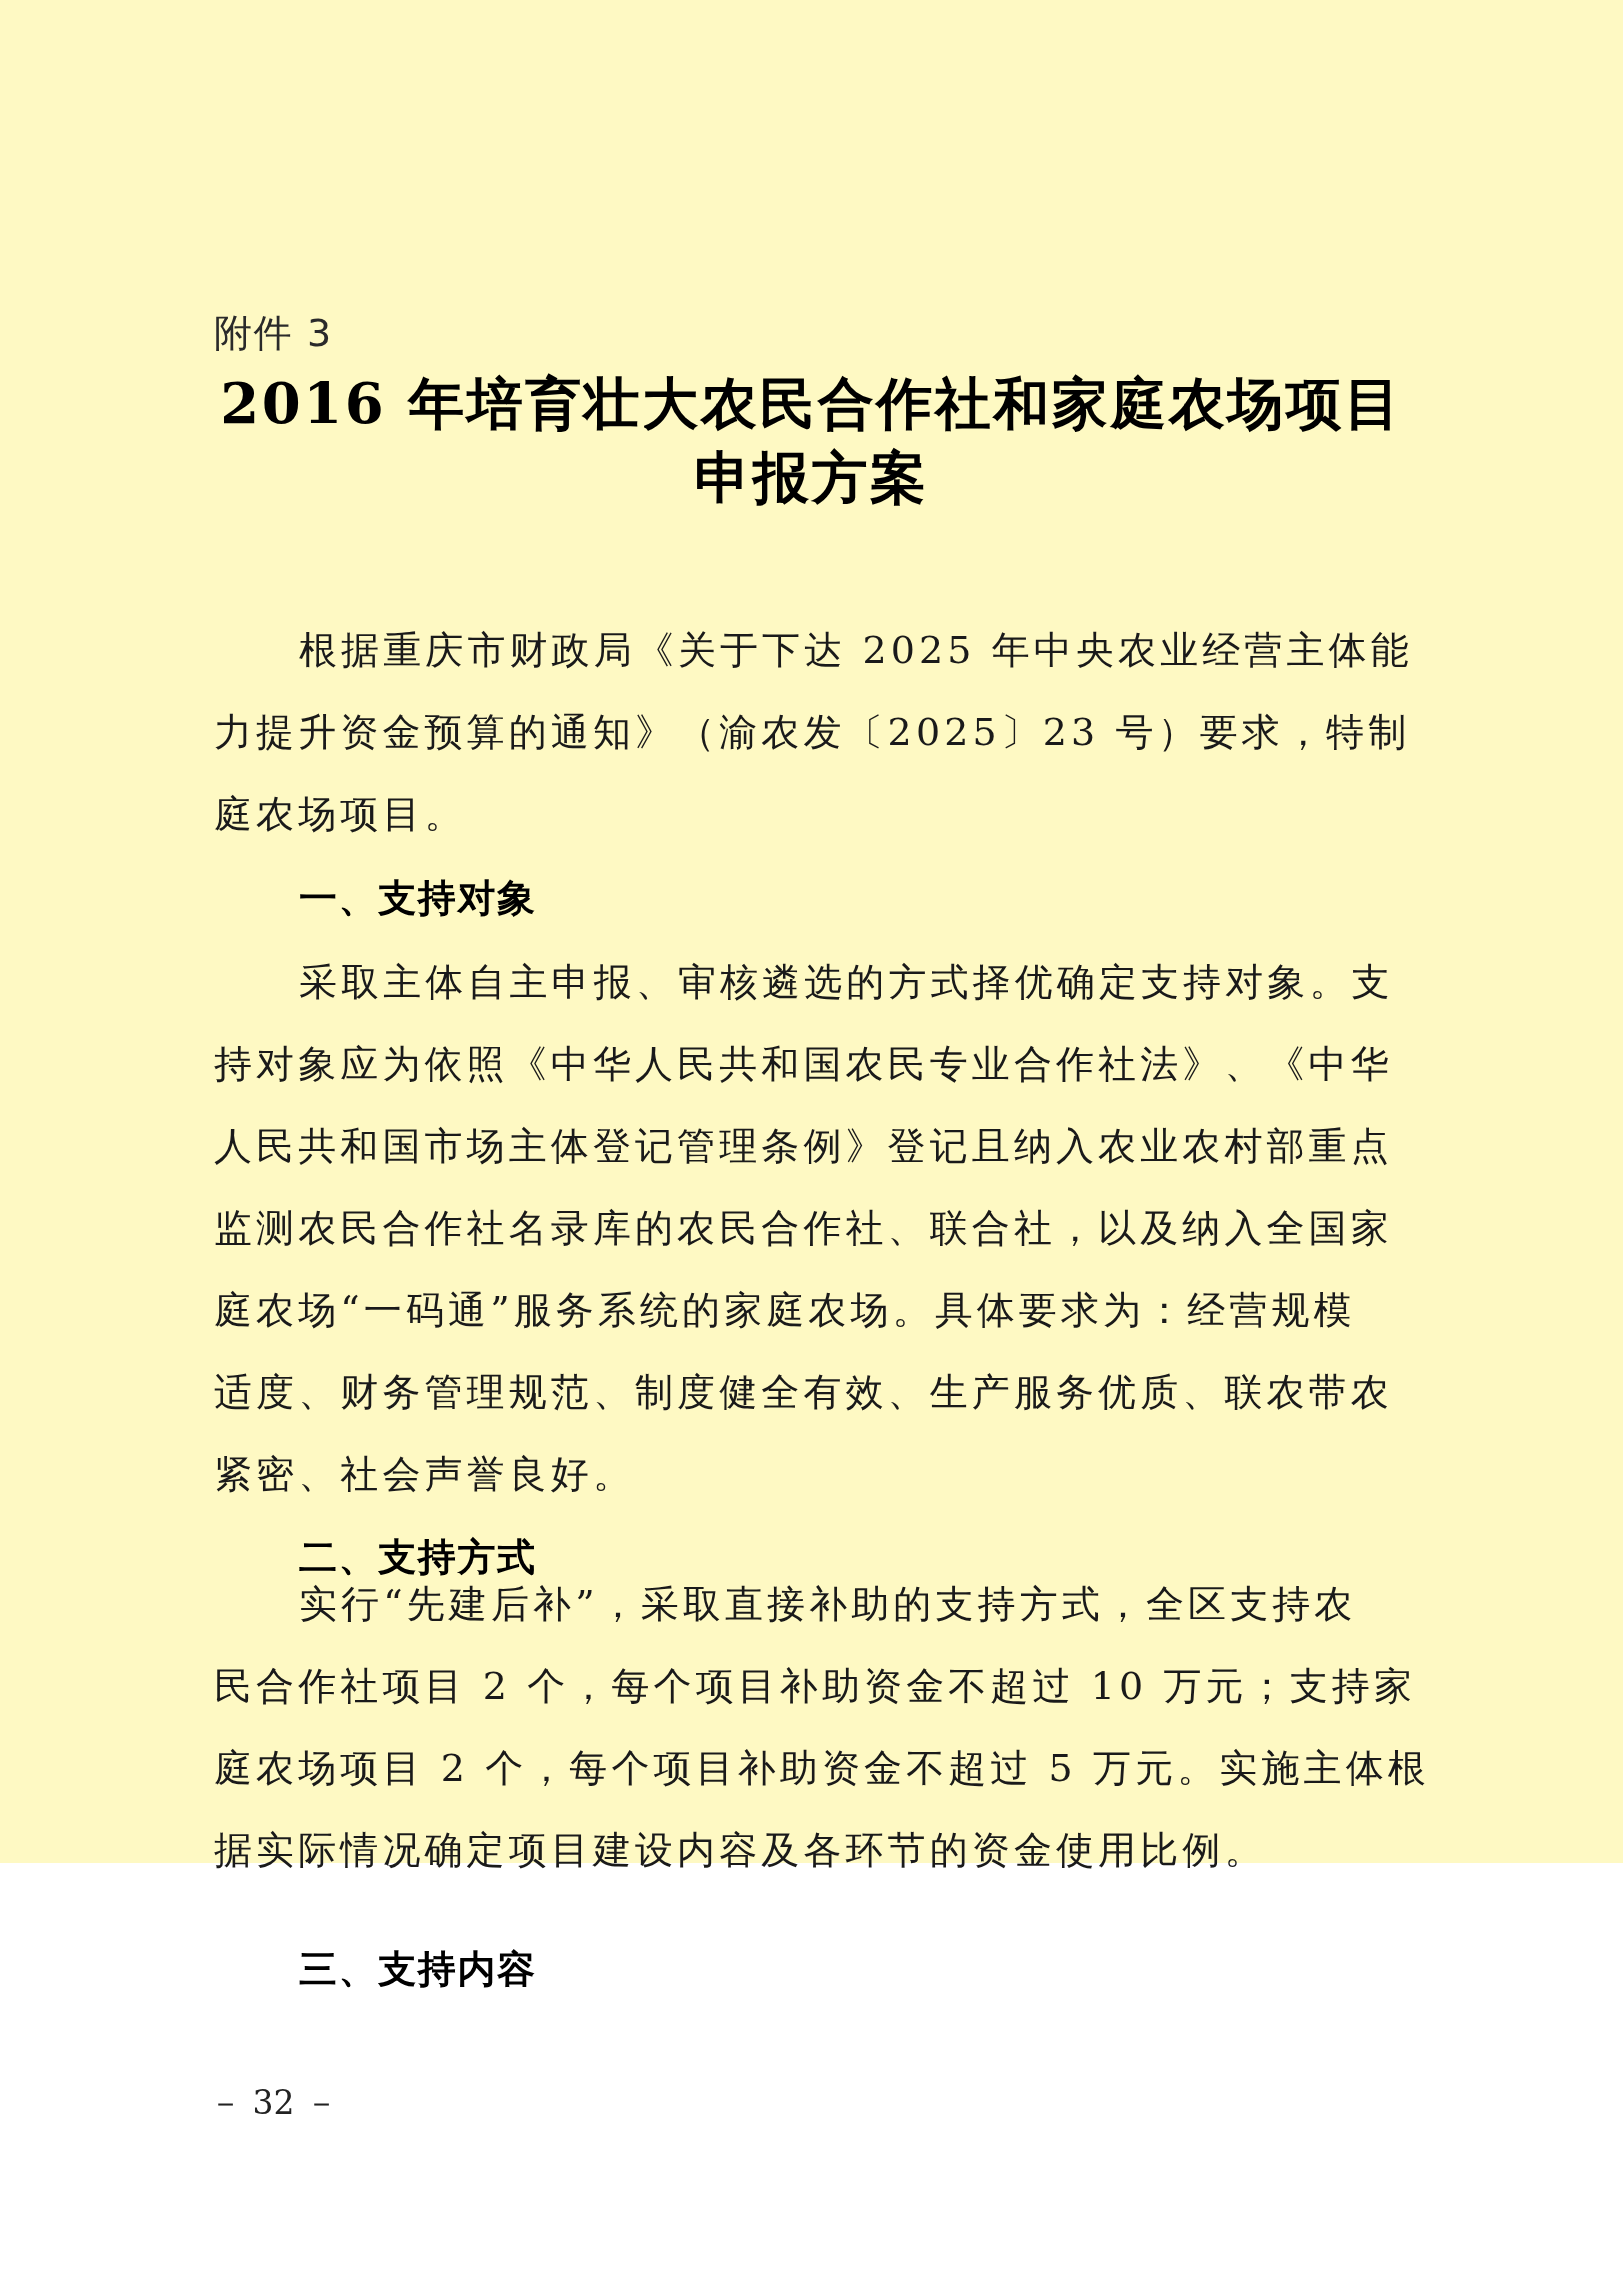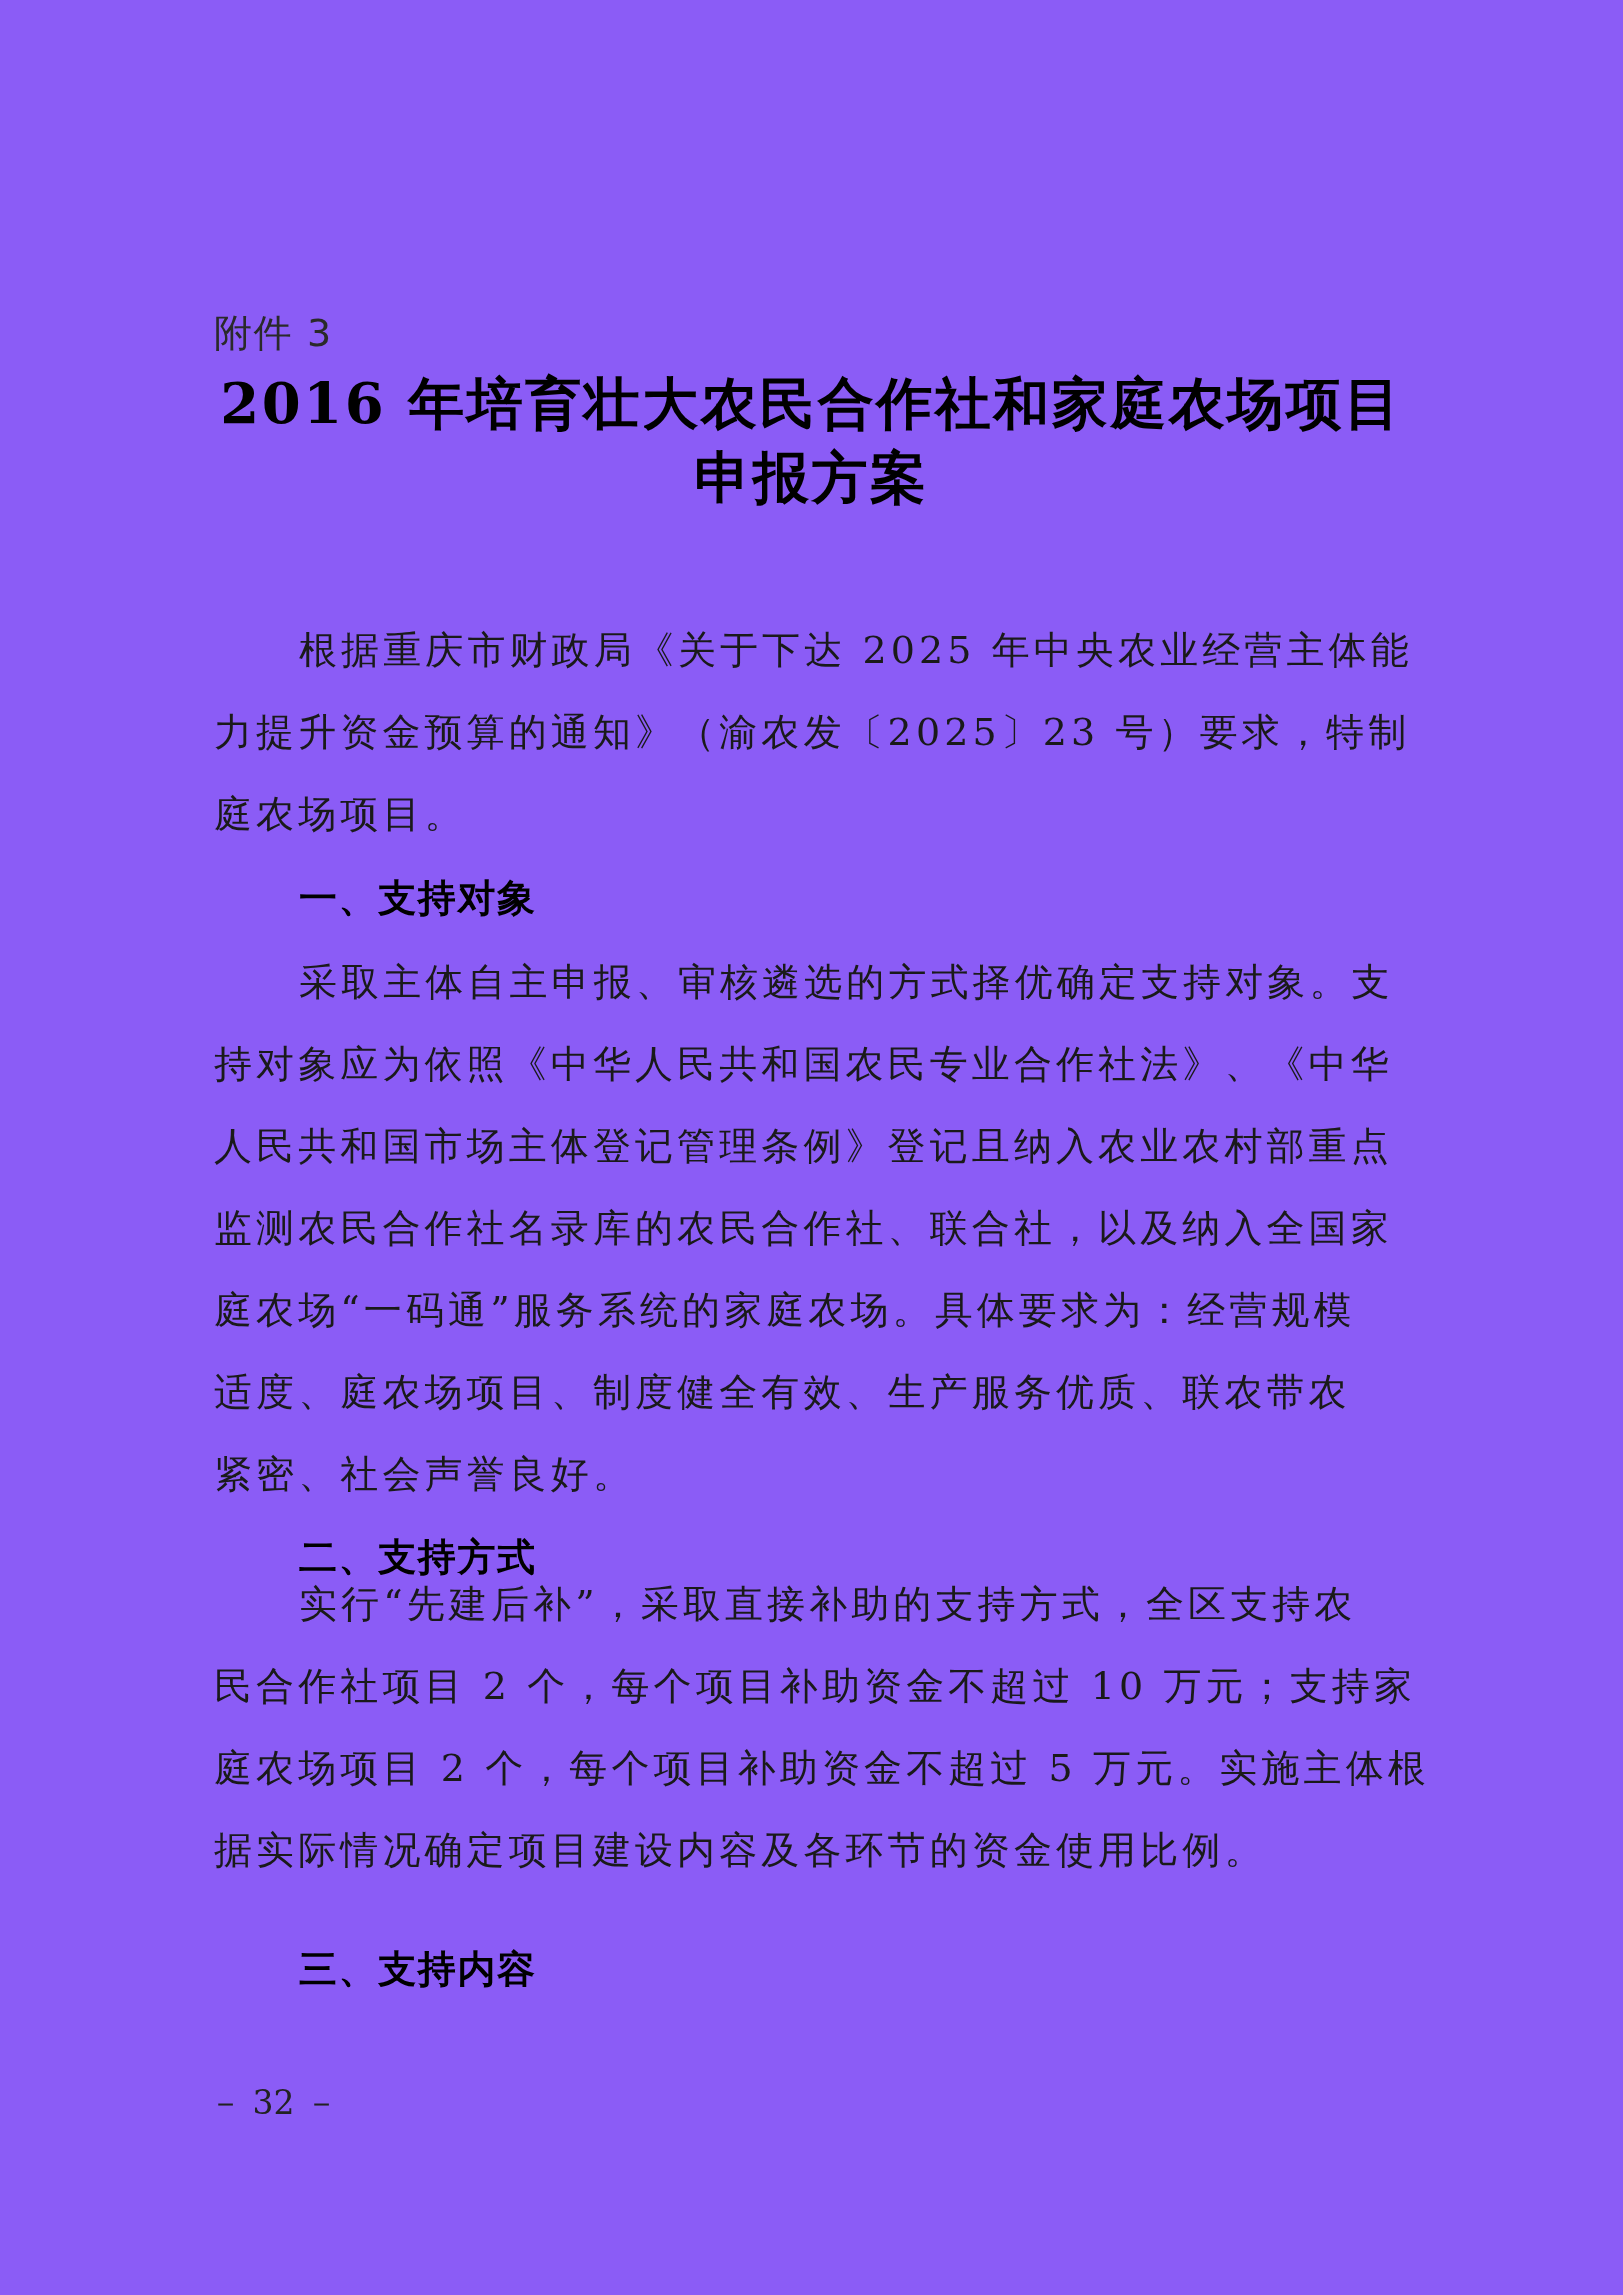--- a/index.html
+++ b/index.html
@@ -1,17 +1,17 @@
 <!DOCTYPE html>
 <html style="font-size:13px"><head>
 <meta charset="utf-8">
 <style>
   html, body { margin: 0; padding: 0; background: #ffffff; }
   body { width: 1623px; height: 2295px; position: relative; overflow: hidden; }
-  .page { position: absolute; left: 0; top: 0; width: 1623px; height: 2295px; background: #8b5cf6; }
+  .page { position: absolute; left: 0; top: 0; width: 1623px; height: 1863px; background: #fef9c3; }
   .attachment-label {
     position: absolute; left: 214px; top: 309px;
     font-family: "DejaVu Sans", "Liberation Sans", sans-serif;
     font-size: 38px; color: #2a2a2a; line-height: 49px; letter-spacing: 1.6px;
   }
   .title {
     position: absolute; left: 0; width: 1623px; top: 366px;
     text-align: center;
     font-family: "DejaVu Serif", "Liberation Serif", serif;
     font-weight: bold; font-size: 56px; line-height: 74px; color: #000;
@@ -57,21 +57,21 @@
   </div>
 
   <div class="heading" style="top:857px;">一、支持对象</div>
 
   <div class="block" style="top:941px;">
     <span class="line indent">采取主体自主申报、审核遴选的方式择优确定支持对象。支</span>
     <span class="line">持对象应为依照《中华人民共和国农民专业合作社法》、《中华</span>
     <span class="line">人民共和国市场主体登记管理条例》登记且纳入农业农村部重点</span>
     <span class="line">监测农民合作社名录库的农民合作社、联合社，以及纳入全国家</span>
     <span class="line">庭农场“一码通”服务系统的家庭农场。具体要求为：经营规模</span>
-    <span class="line">适度、庭农场项目、制度健全有效、生产服务优质、联农带农</span>
+    <span class="line">适度、财务管理规范、制度健全有效、生产服务优质、联农带农</span>
     <span class="line">紧密、社会声誉良好。</span>
   </div>
 
   <div class="heading" style="top:1516px;">二、支持方式</div>
 
   <div class="block" style="top:1563px;">
     <span class="line indent">实行“先建后补”，采取直接补助的支持方式，全区支持农</span>
     <span class="line">民合作社项目 2 个，每个项目补助资金不超过 10 万元；支持家</span>
     <span class="line">庭农场项目 2 个，每个项目补助资金不超过 5 万元。实施主体根</span>
     <span class="line">据实际情况确定项目建设内容及各环节的资金使用比例。</span>

